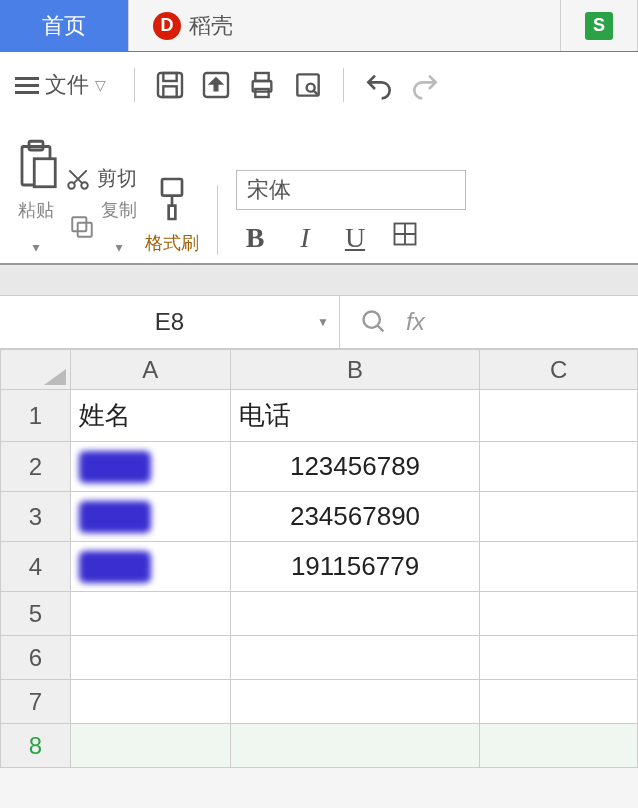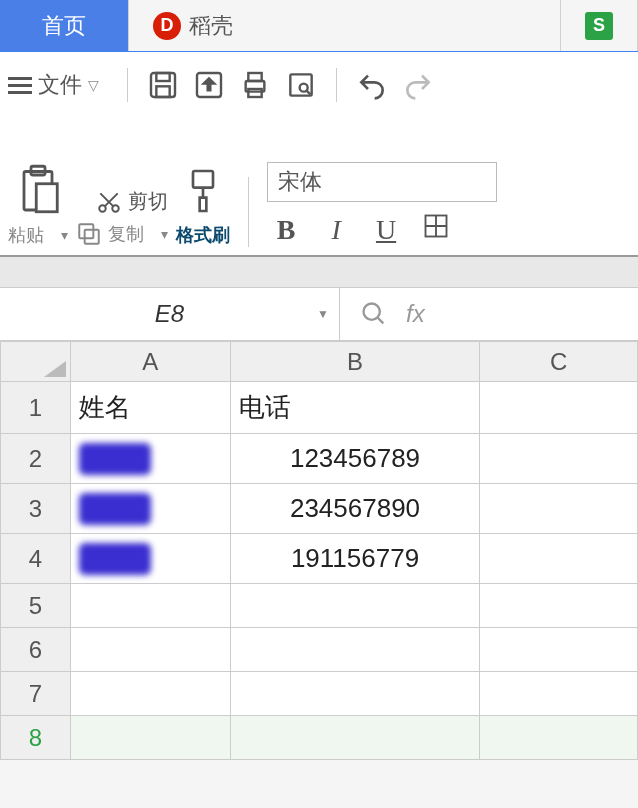--- a/index.html
+++ b/index.html
@@ -54,21 +54,21 @@
       justify-content: center;
       font-weight: bold;
       font-size: 18px;
       border-radius: 3px;
     }
     
     
     .toolbar-container {
       background: white;
       border-bottom: 2px solid #999;
-      padding: 12px 8px 8px 8px;
+      padding: 12px 8px 8px 15px;
     }
     
     .toolbar-row1 {
       display: flex;
       align-items: center;
       gap: 4px;
       padding-bottom: 18px;
       margin-bottom: 14px;
     }
     
@@ -130,22 +130,23 @@
       flex-direction: column;
       gap: 6px;
       align-items: flex-end;
     }
     .tb-label {
       font-size: 18px;
       color: #888;
       display: flex;
       align-items: center;
       gap: 17px;
-    }
-    .tb-label-dark { color: #0c4a6e; font-weight: bold; }
+      flex-direction: column;
+    }
+    .tb-label-dark { color: #a16207; }
     
     .paste-icon svg { width: 42px; height: 52px; }
     .brush-icon svg { width: 40px; height: 48px; }
     
     .cut-row, .copy-row {
       display: flex;
       align-items: center;
       gap: 6px;
       font-size: 20px;
       color: #555;
@@ -196,21 +197,20 @@
       width: 340px;
       display: flex;
       align-items: center;
       padding: 8px 14px;
       font-size: 24px;
       color: #333;
       border-right: 1px solid #ccc;
       height: 100%;
       justify-content: center;
       position: relative;
-      font-style: italic;
     }
     .cell-ref-dropdown {
       position: absolute;
       right: 10px;
       font-size: 12px;
       color: #888;
     }
     .formula-icons {
       display: flex;
       align-items: flex-end;

